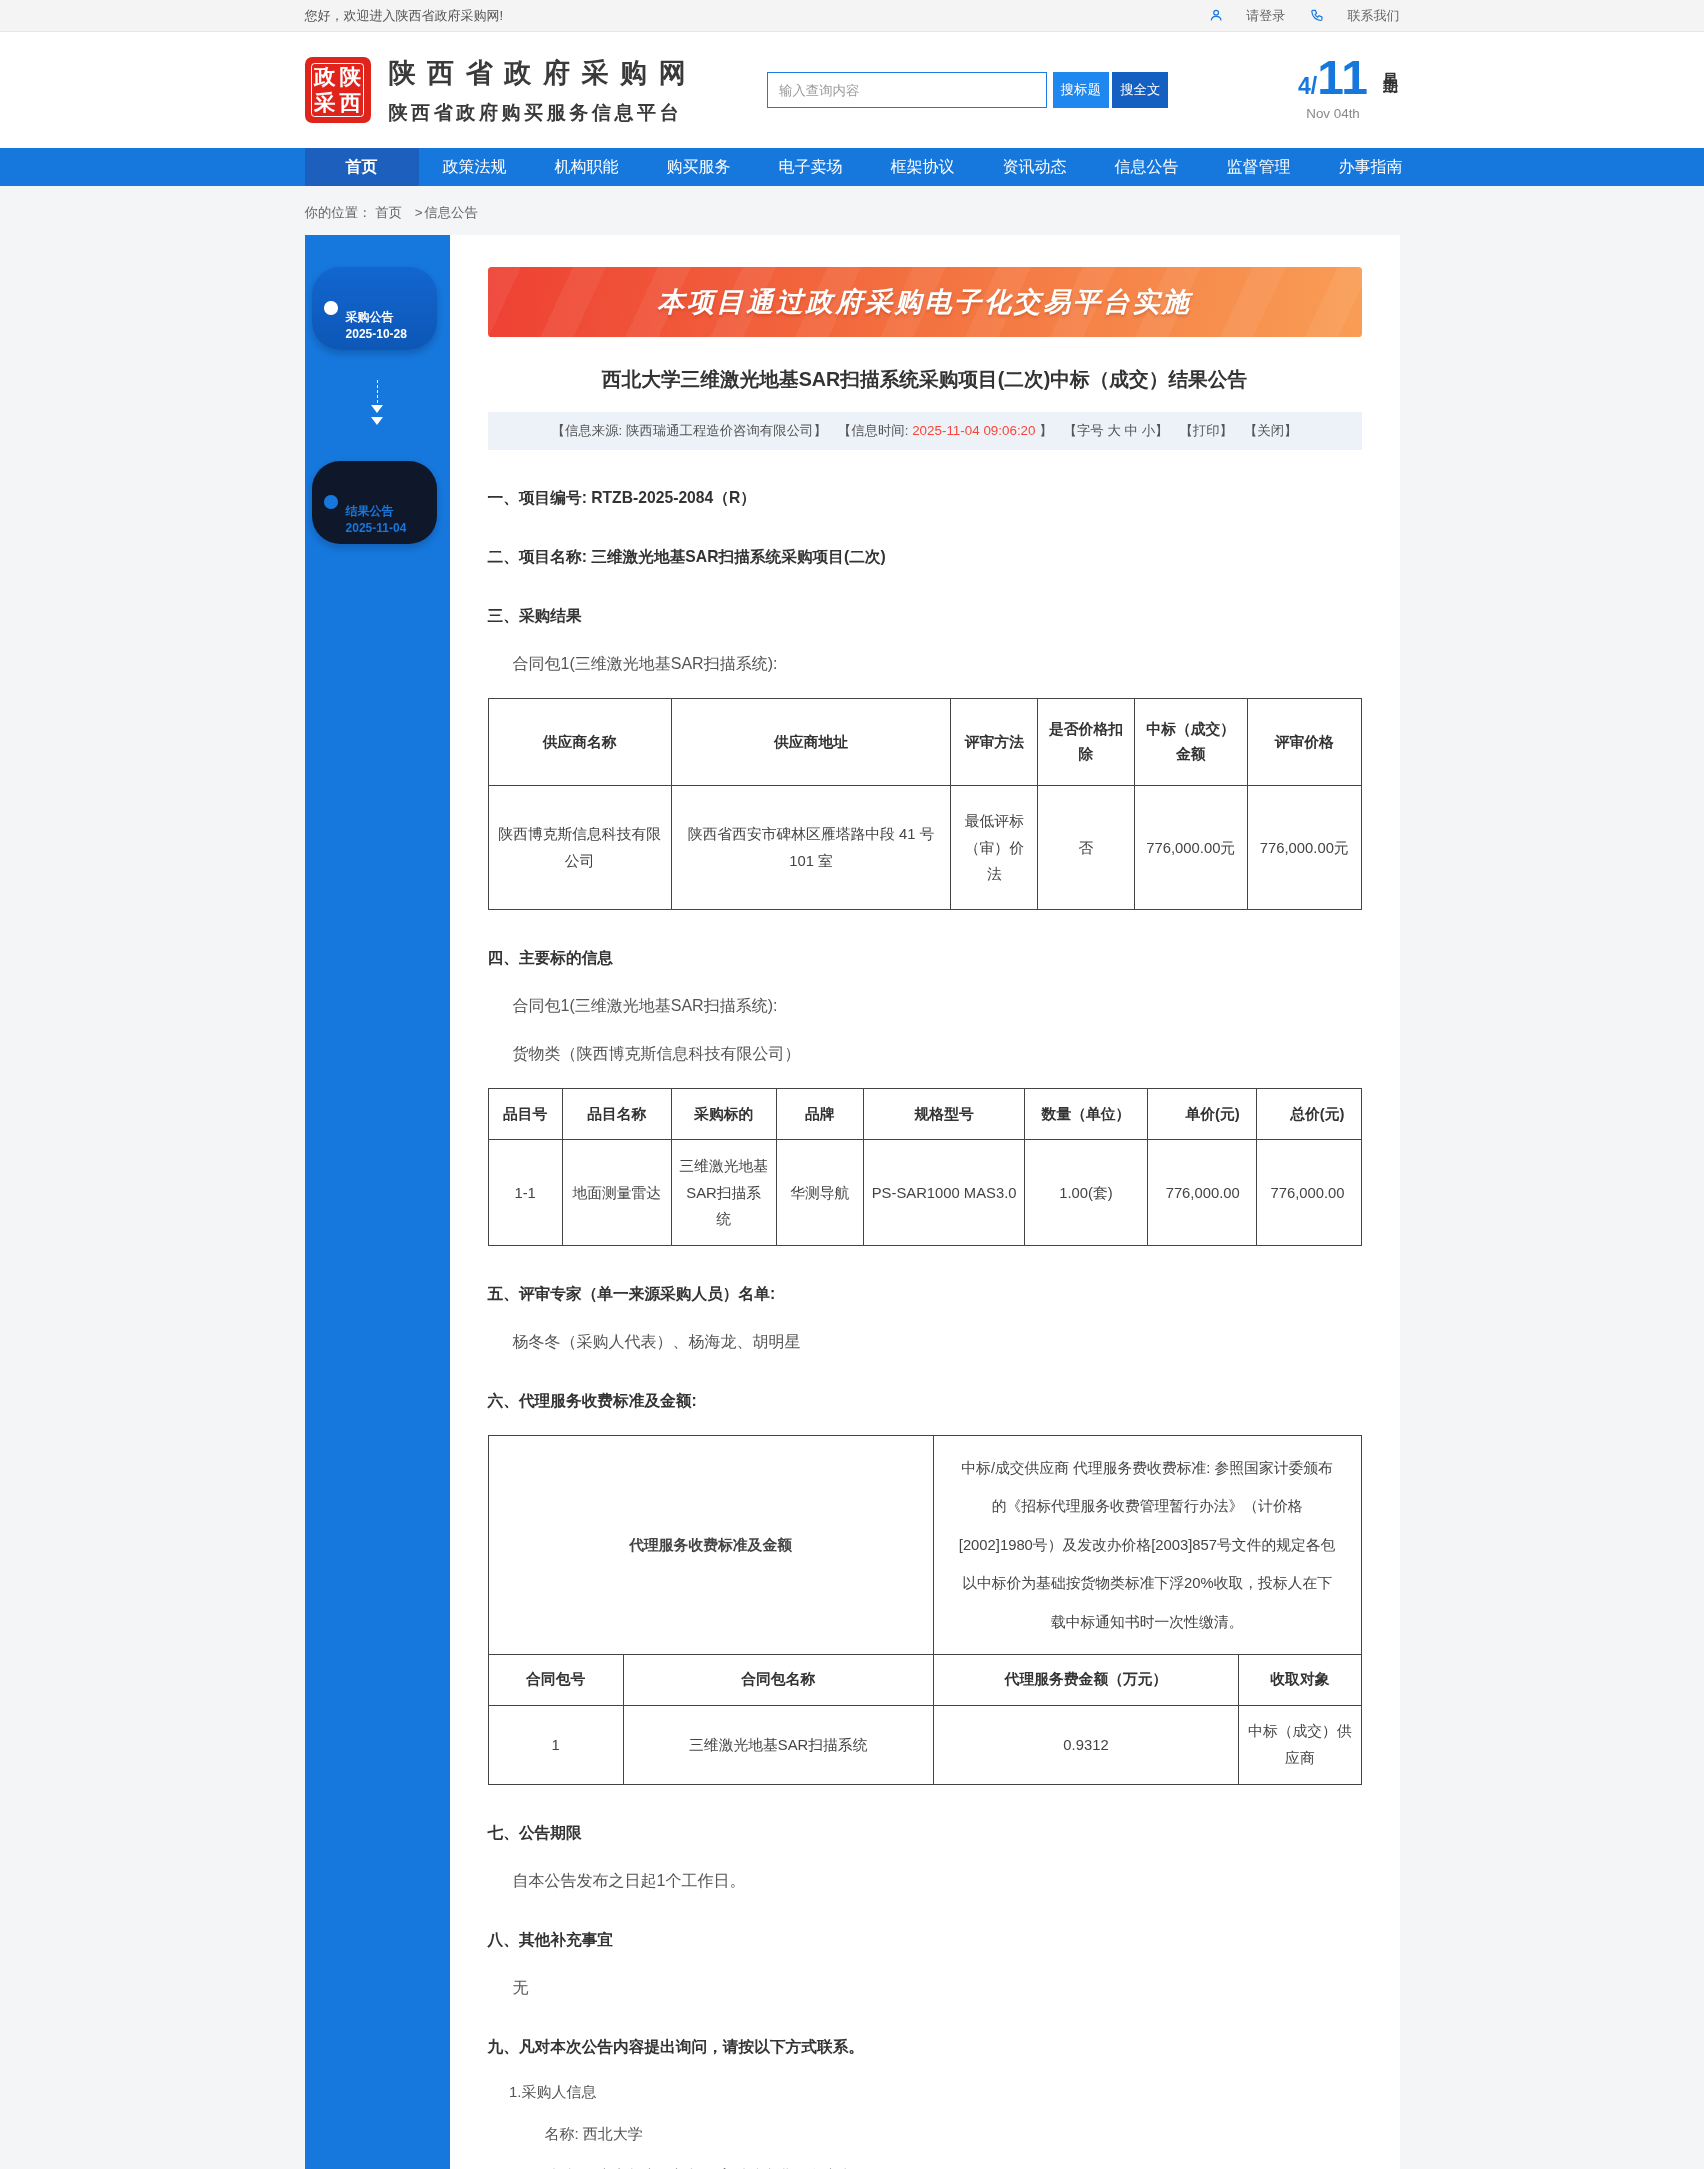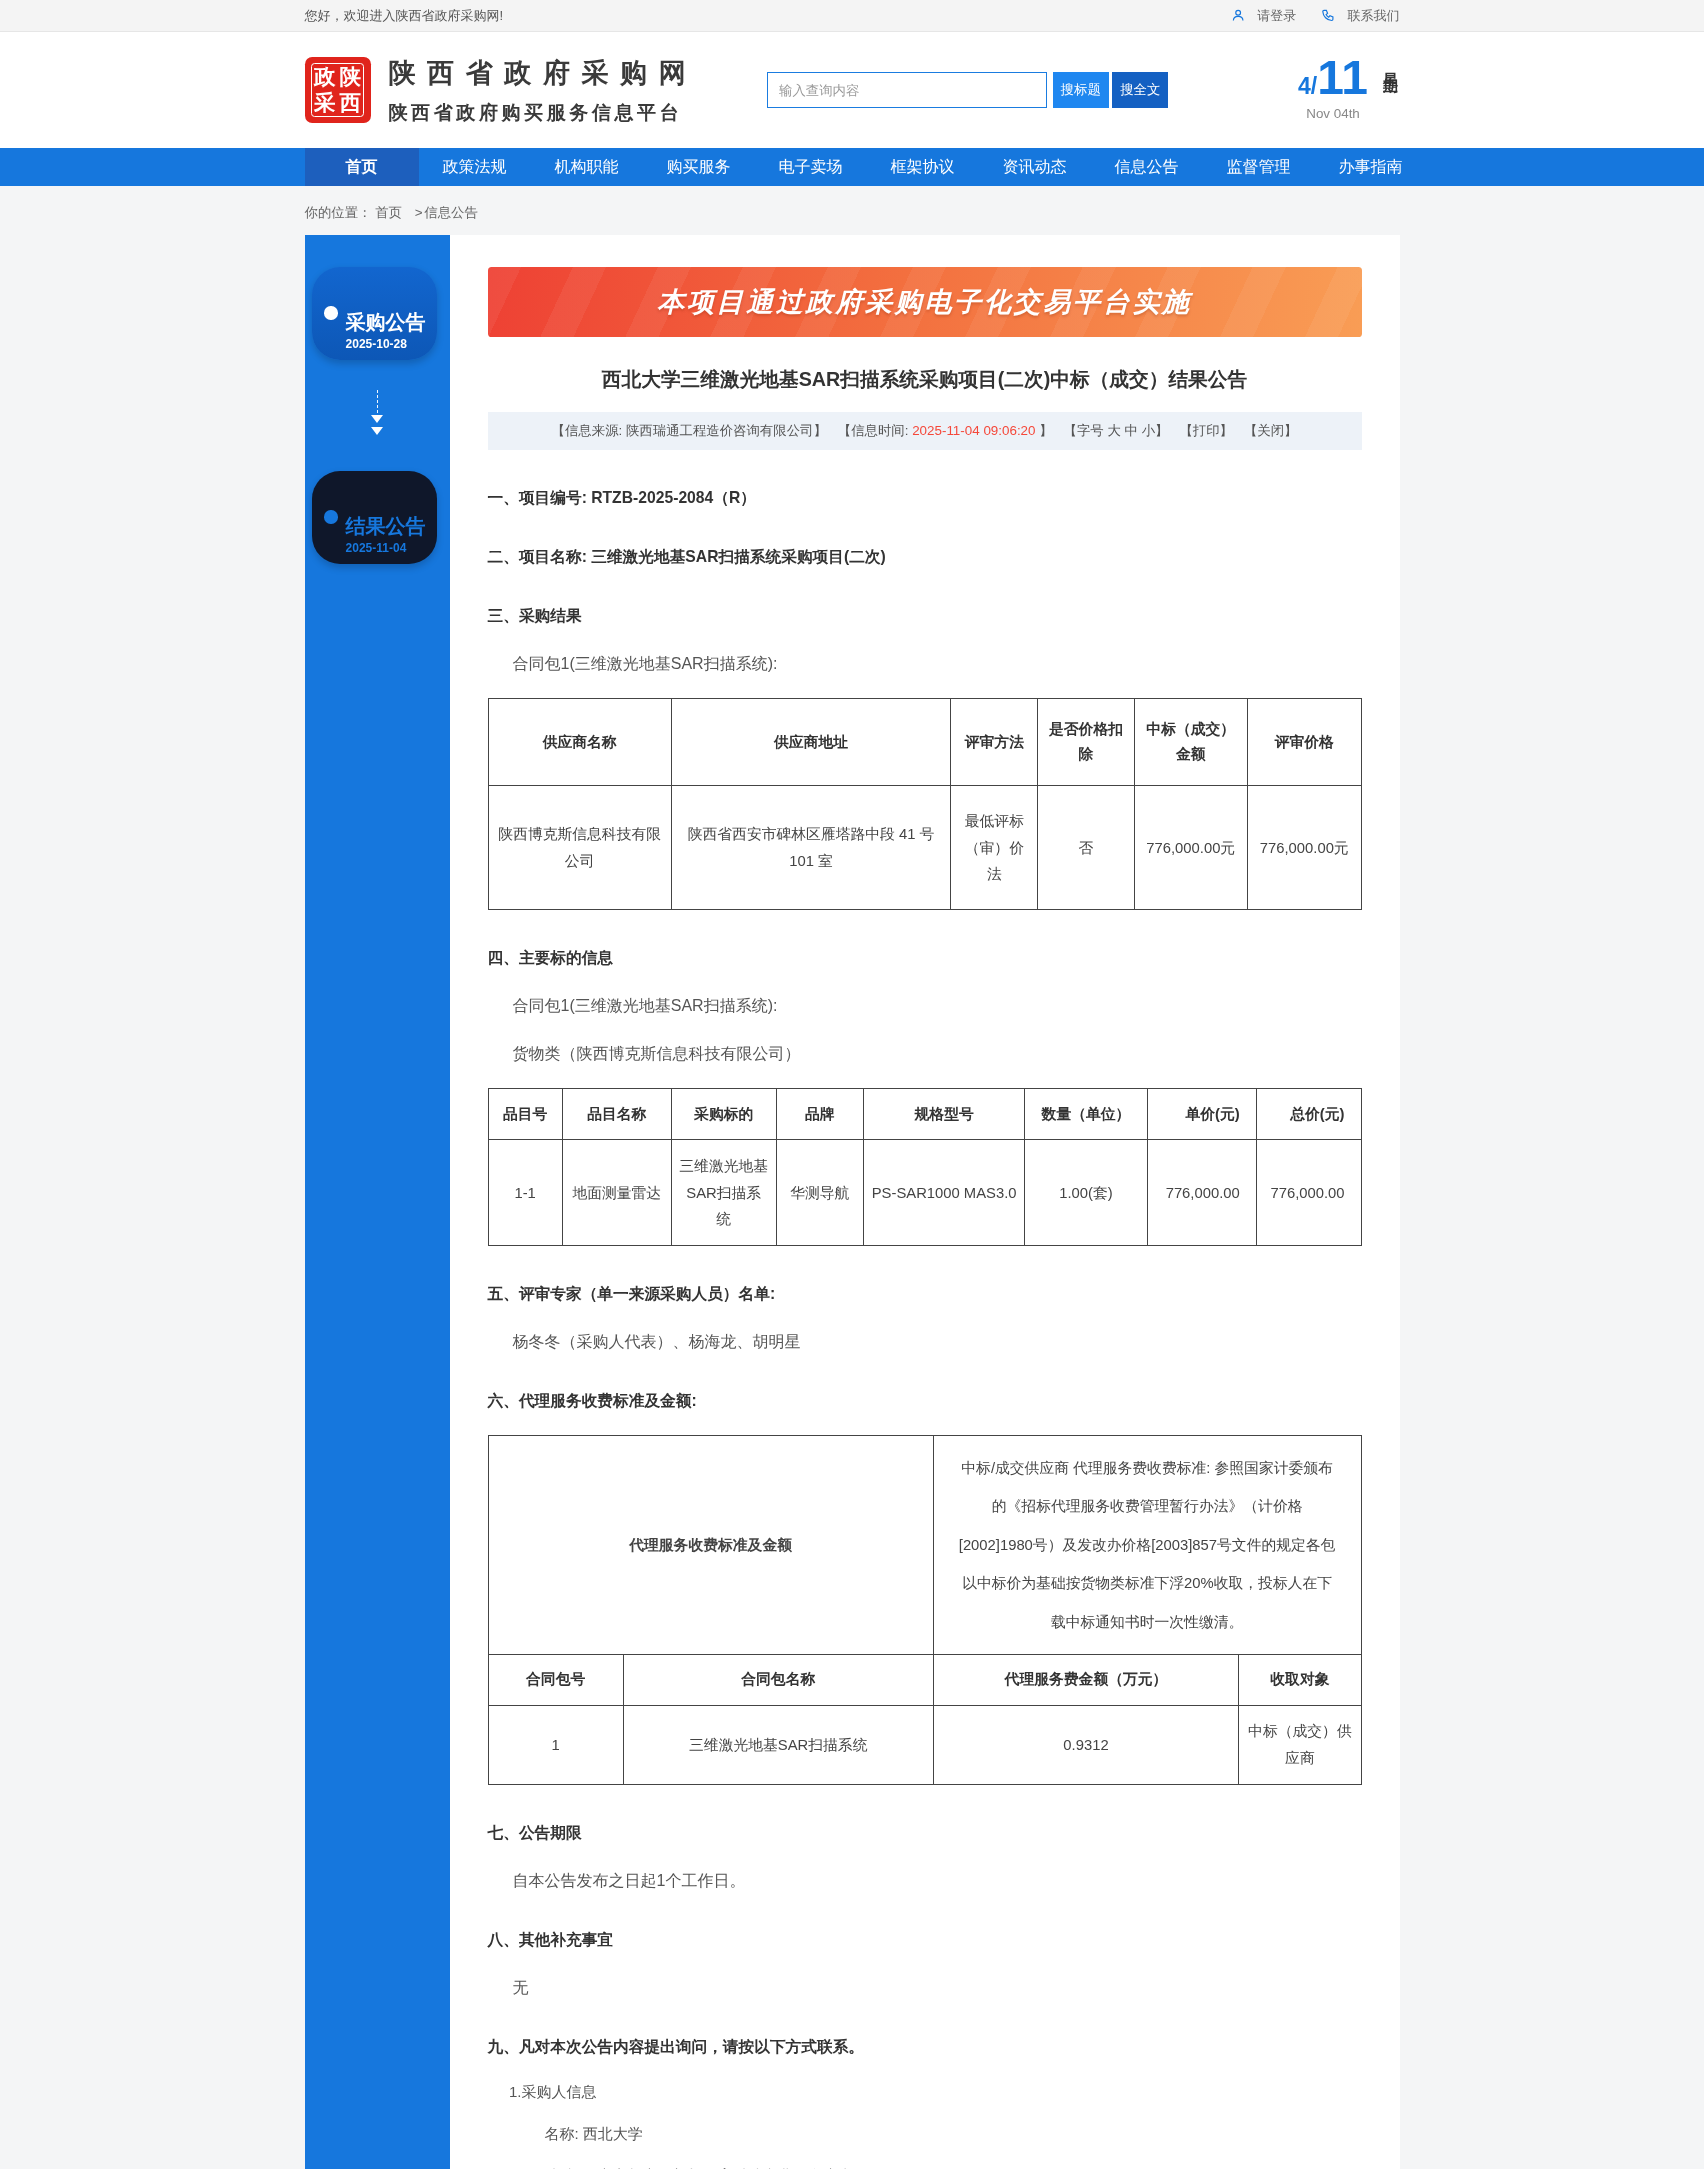--- a/index.html
+++ b/index.html
@@ -6,21 +6,21 @@
   body {
     font-family: "Liberation Sans", "DejaVu Sans", sans-serif;
     background:#f4f5f6; color:#333; width:1704px;
   }
   .container { width:1095px; margin:0 auto; }
 
   
   .topbar { background:#f4f4f4; border-bottom:0.9px solid #e6e6e6; height:32px; font-size:13px; color:#555; }
   .topbar .container { display:flex; align-items:center; height:100%; justify-content:space-between; }
   .topbar-right { display:flex; align-items:center; gap:25px; }
-  .topbar-link { display:flex; align-items:center; gap:12px; color:#666; cursor:pointer; }
+  .topbar-link { display:flex; align-items:center; gap:23px; color:#666; cursor:pointer; }
   .topbar-link svg { display:block; }
 
   
   .header { background:#fff; }
   .header .container { display:flex; align-items:center; height:116px; }
   .logo { width:66px; height:66px; background:#e0241c; border-radius:7.2px; padding:6.3px; flex:0 0 auto; }
   .logo-inner { width:100%; height:100%; border:1.8px solid #fff; border-radius:3.6px; display:grid; grid-template-columns:1fr 1fr; }
   .logo-inner span { color:#fff; font-weight:bold; font-size:21.5px; line-height:26px; text-align:center; }
   .site-titles { margin-left:18px; }
   .site-name { font-size:27px; font-weight:bold; color:#3a3a3a; letter-spacing:11.6px; }
@@ -53,21 +53,21 @@
   
   .main { display:flex; align-items:stretch; margin-bottom:21.5px; }
   .sidebar { width:145px; background:#1677dd; padding-top:32px; flex:0 0 auto; }
   .sb-pill { width:125px; min-height:56px; border-radius:28px; margin-left:7.2px; display:flex; align-items:center; padding:7.2px 7.2px 7.2px 12.5px; cursor:pointer; }
   .sb-pill.plain  { background:linear-gradient(180deg,#1266cf,#0d57b6); box-shadow:0 3.6px 7.2px rgba(0,0,0,.18); }
   .sb-pill.active { background:#0f172a; box-shadow:0 3.6px 7.2px rgba(0,0,0,.18); }
   .sb-dot { width:13.4px; height:13.4px; border-radius:50%; flex:0 0 auto; margin-right:8px; }
   .sb-pill.plain  .sb-dot { background:#fff; }
   .sb-pill.active .sb-dot { background:#1677dd; }
   .sb-txt { line-height:1.25; }
-  .sb-label { font-size:20px; font-weight:bold;margin-top:36px; }
+  .sb-label { font-size:12px; font-weight:bold;margin-top:36px; }
   .sb-date  { font-size:12px; font-weight:bold; margin-top:2.7px; }
   .sb-pill.plain  .sb-label, .sb-pill.plain .sb-date { color:#fff; }
   .sb-pill.active .sb-label, .sb-pill.active .sb-date { color:#1677dd; }
   .sb-arrow { display:flex; flex-direction:column; align-items:center; margin:30px 0 30px 0; }
   .sb-arrow .dash { width:0; height:23px; border-left:1.8px dashed rgba(255,255,255,.95); }
   .sb-arrow .tri { width:0; height:0; border:6.3px solid transparent; border-top:8px solid #fff; margin-top:2.7px; }
 
   .content { flex:1; background:#fff; padding:32px 38px 81px; }
 
   

